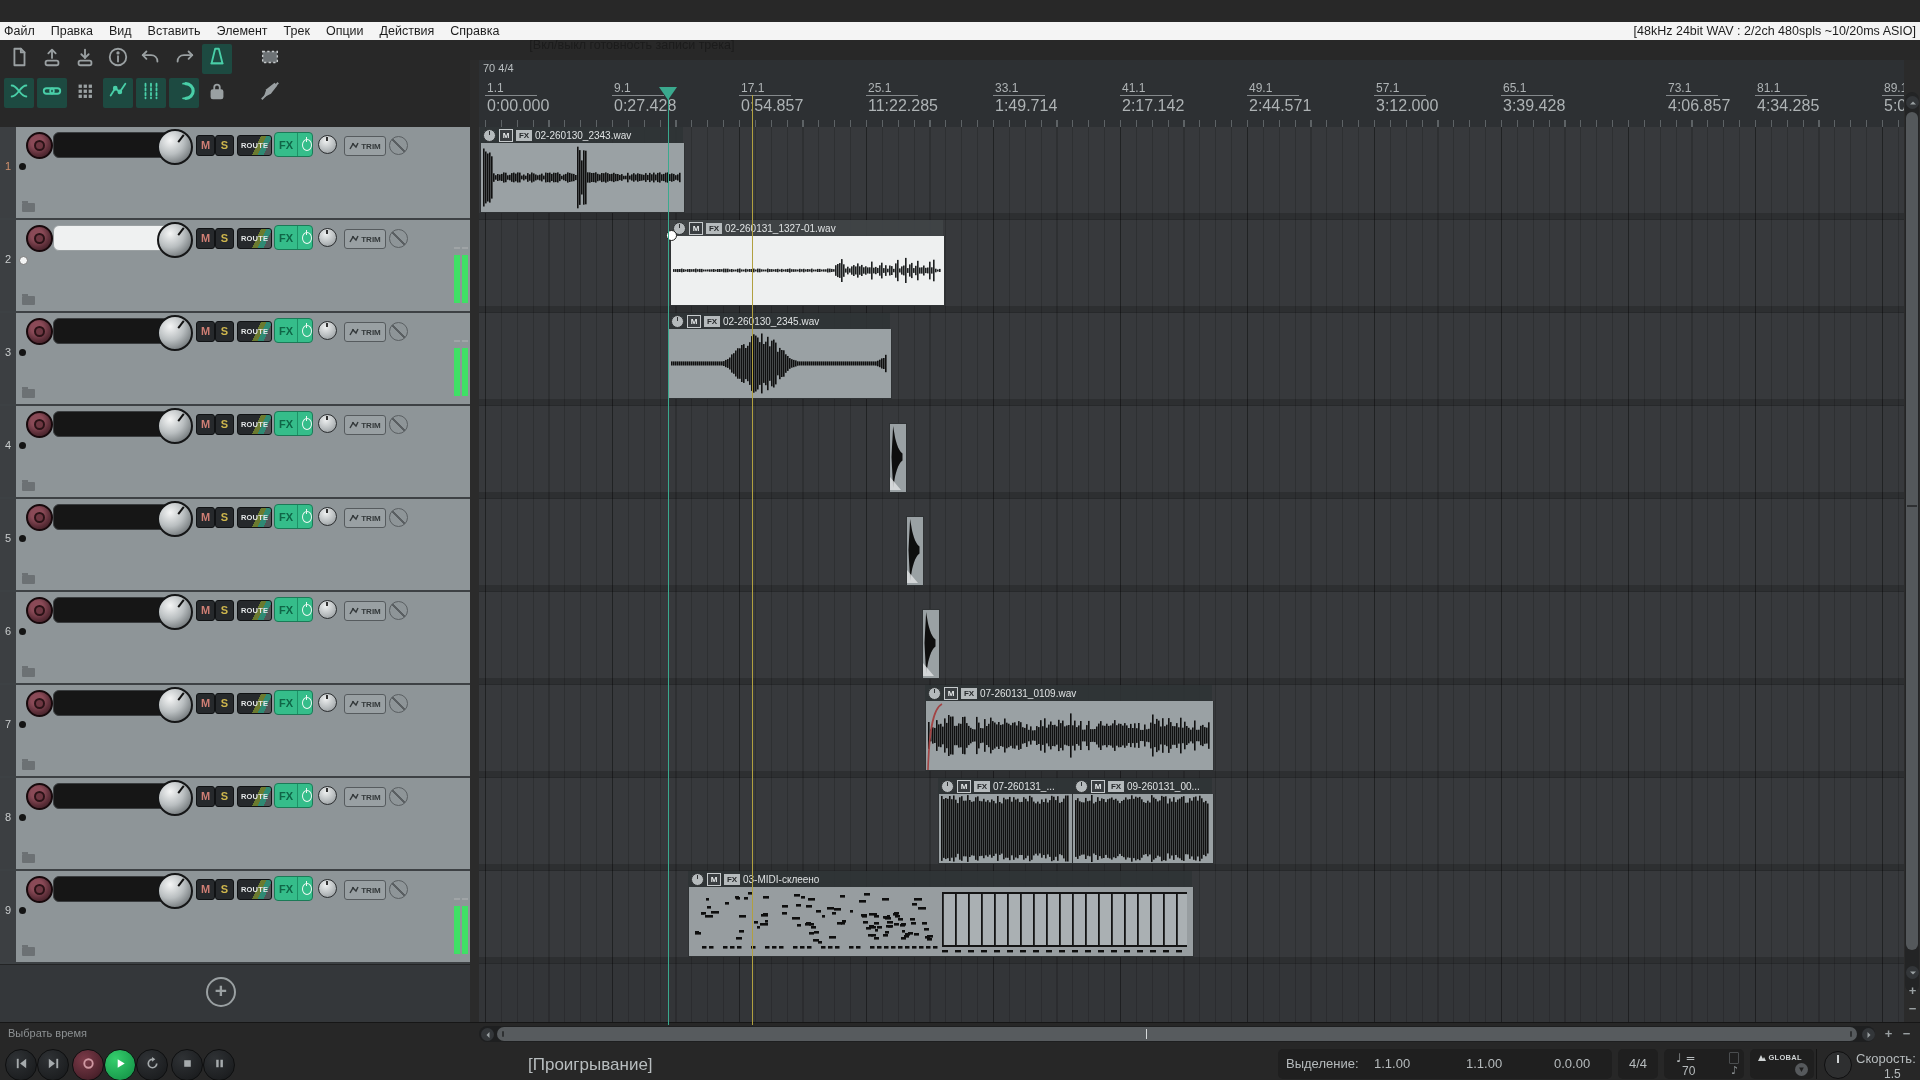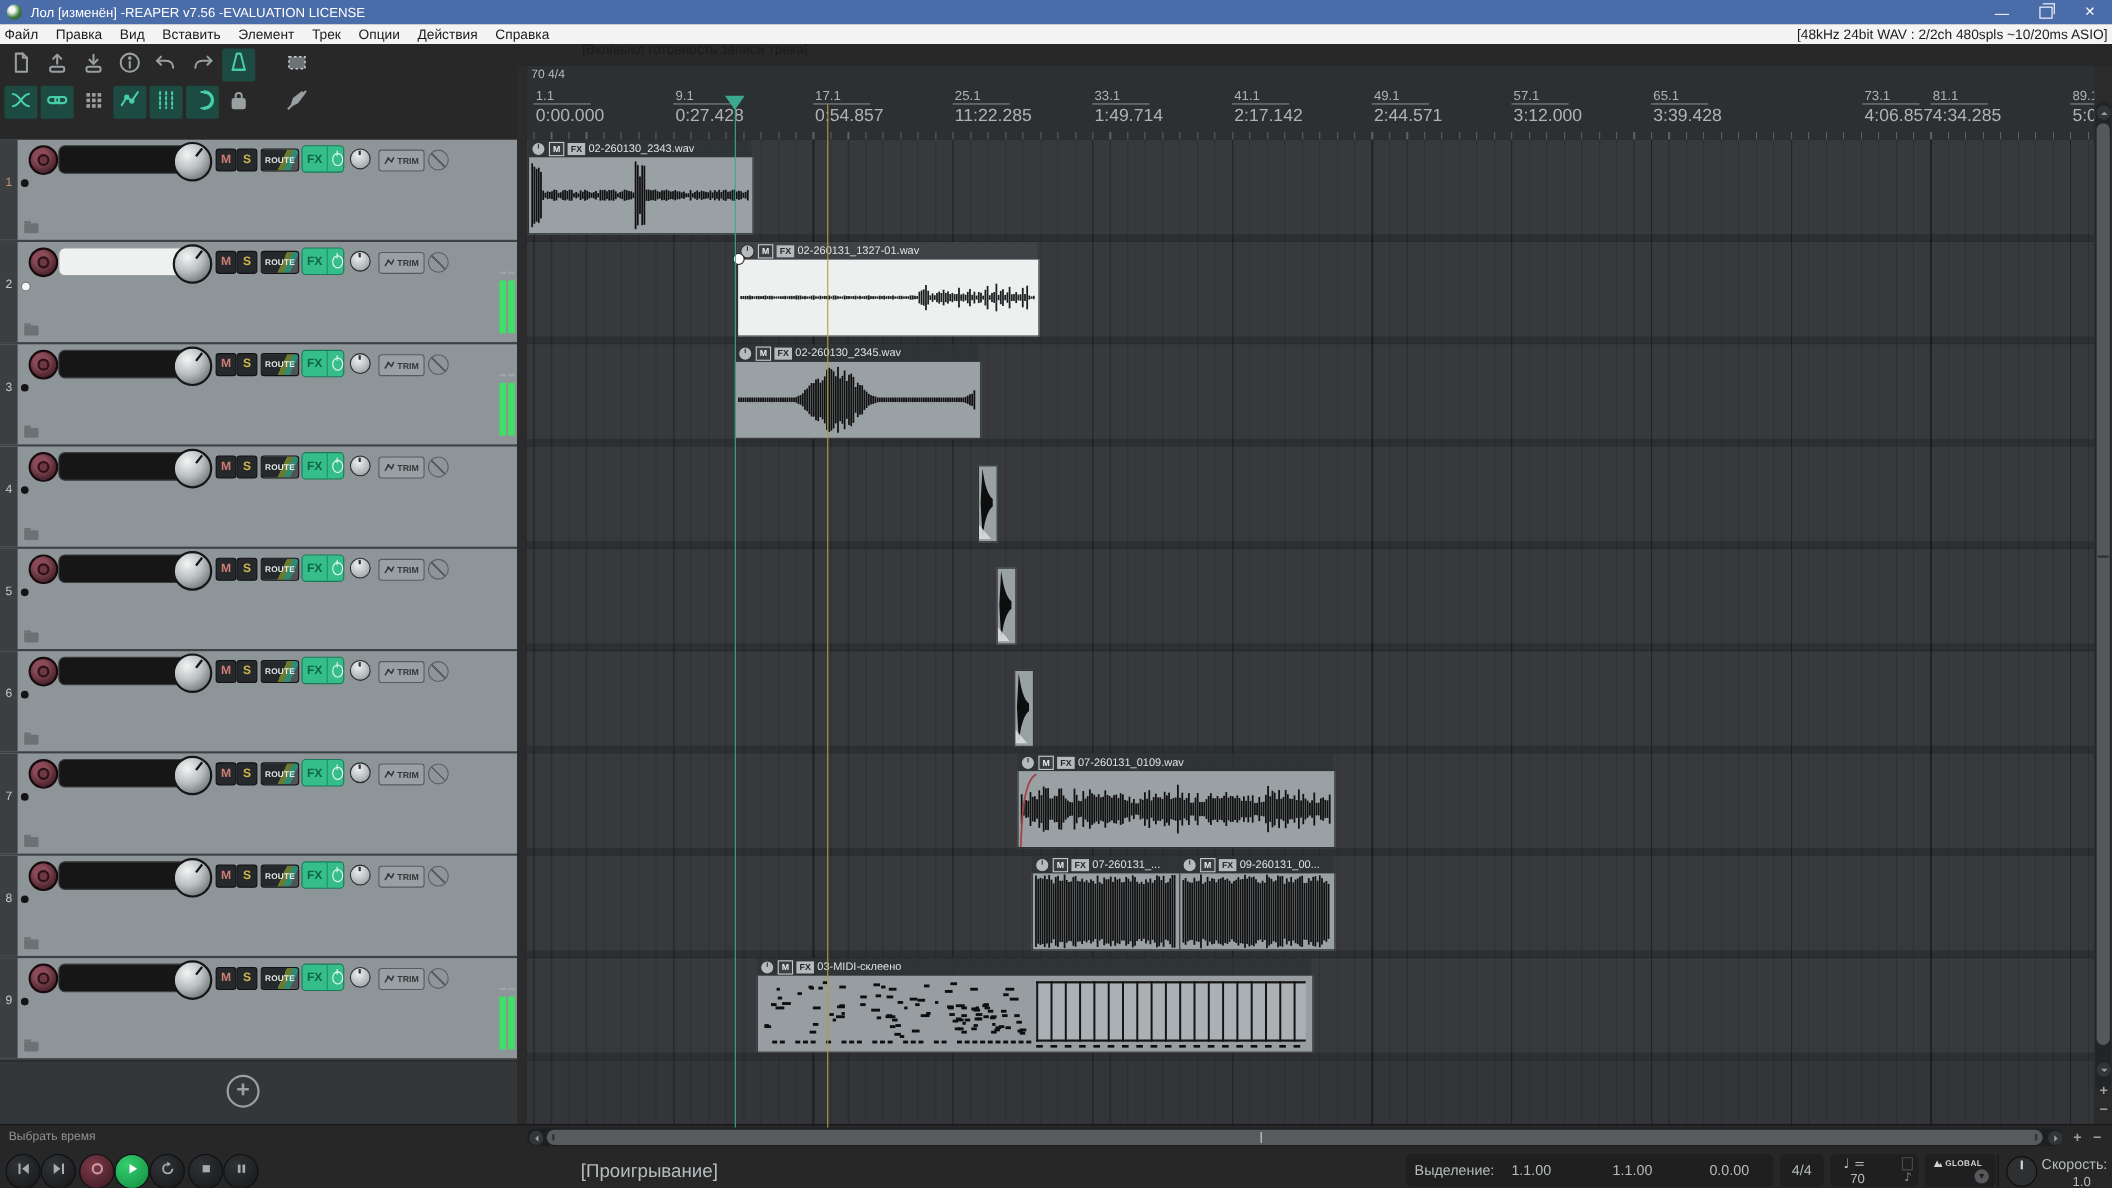--- a/index.html
+++ b/index.html
@@ -144,31 +144,20 @@
   #rate-knob::after{content:"";position:absolute;left:12px;top:3px;width:2px;height:8px;background:#cfd3d4;}
   #rate-label{position:absolute;left:1856px;top:28px;font-size:13px;color:#b6bbbd;}
   #rate-value{position:absolute;left:1884px;top:44px;font-size:12px;color:#b6bbbd;}
   #tp-sep{position:absolute;left:1816px;top:26px;width:1px;height:30px;background:#151515;}
 </style>
 </head>
 <body>
 
 <div id="app">
 
-  <div id="titlebar" class="abs">
-    <div class="logo"></div>
-    <div class="title">Лол [изменён] -REAPER v7.56 -EVALUATION LICENSE</div>
-    <div id="winbtns">
-      <div class="winbtn">—</div>
-      <div class="winbtn">
-          <span class="maxglyph"></span>
-        </div>
-      <div class="winbtn" style="font-size:16px;">×</div>
-    </div>
-  </div>
 
   <div id="menubar" class="abs">
     <span id="menu-items" style="display:flex;">
         <span class="menu-item">Файл</span>
         <span class="menu-item">Правка</span>
         <span class="menu-item">Вид</span>
         <span class="menu-item">Вставить</span>
         <span class="menu-item">Элемент</span>
         <span class="menu-item">Трек</span>
         <span class="menu-item">Опции</span>
@@ -302,21 +291,21 @@
     <div id="edit-marker" style="left: 180px;"></div>
   <div class="tick" style="left: 6px;"><span class="tick-m">1.1</span><span class="tick-t">0:00.000</span></div>
       <div class="tick" style="left: 133px;"><span class="tick-m">9.1</span><span class="tick-t">0:27.428</span></div>
       <div class="tick" style="left: 260px;"><span class="tick-m">17.1</span><span class="tick-t">0:54.857</span></div>
       <div class="tick" style="left: 387px;"><span class="tick-m">25.1</span><span class="tick-t">11:22.285</span></div>
       <div class="tick" style="left: 514px;"><span class="tick-m">33.1</span><span class="tick-t">1:49.714</span></div>
       <div class="tick" style="left: 641px;"><span class="tick-m">41.1</span><span class="tick-t">2:17.142</span></div>
       <div class="tick" style="left: 768px;"><span class="tick-m">49.1</span><span class="tick-t">2:44.571</span></div>
       <div class="tick" style="left: 895px;"><span class="tick-m">57.1</span><span class="tick-t">3:12.000</span></div>
       <div class="tick" style="left: 1022px;"><span class="tick-m">65.1</span><span class="tick-t">3:39.428</span></div>
-      <div class="tick" style="left: 1214px;"><span class="tick-m">73.1</span><span class="tick-t">4:06.857</span></div>
+      <div class="tick" style="left: 1187px;"><span class="tick-m">73.1</span><span class="tick-t">4:06.857</span></div>
       <div class="tick" style="left: 1276px;"><span class="tick-m">81.1</span><span class="tick-t">4:34.285</span></div>
       <div class="tick" style="left: 1403px;"><span class="tick-m">89.1</span><span class="tick-t">5:01.714</span></div>
     </div>
 
   <div id="lanes" class="abs">
 
   <div class="lane" style="top: 0px;"></div>
       <div class="lane" style="top: 93px;"></div>
       <div class="lane" style="top: 186px;"></div>
       <div class="lane" style="top: 279px;"></div>
@@ -1543,21 +1532,21 @@
         <svg width="8" height="7" viewBox="0 0 8 7" style="vertical-align:-1px;">
             <path d="M0 7L3 1l2 4 1-2 2 4z" fill="#cfd3d4"></path>
           </svg>
         <span>GLOBAL</span></span>
       <span class="g2">OFF</span>
       <span class="gdrop">▼</span>
     </div>
     <div id="tp-sep"></div>
     <div id="rate-knob"></div>
     <div id="rate-label">Скорость:</div>
-    <div id="rate-value">1.0</div>
+    <div id="rate-value">1.5</div>
   </div>
 
   <div id="hsb-track" class="abs"></div>
   <div id="hsb-thumb" class="abs"></div>
   <div id="hsb-mark" class="abs"></div>
   <div class="sb-arrow" style="left:481px;top:1028px;">
     <svg width="8" height="8" viewBox="0 0 8 8">
         <path d="M5.5 1L2.5 4L5.5 7z" fill="#9aa0a2"></path>
       </svg>
     </div>

